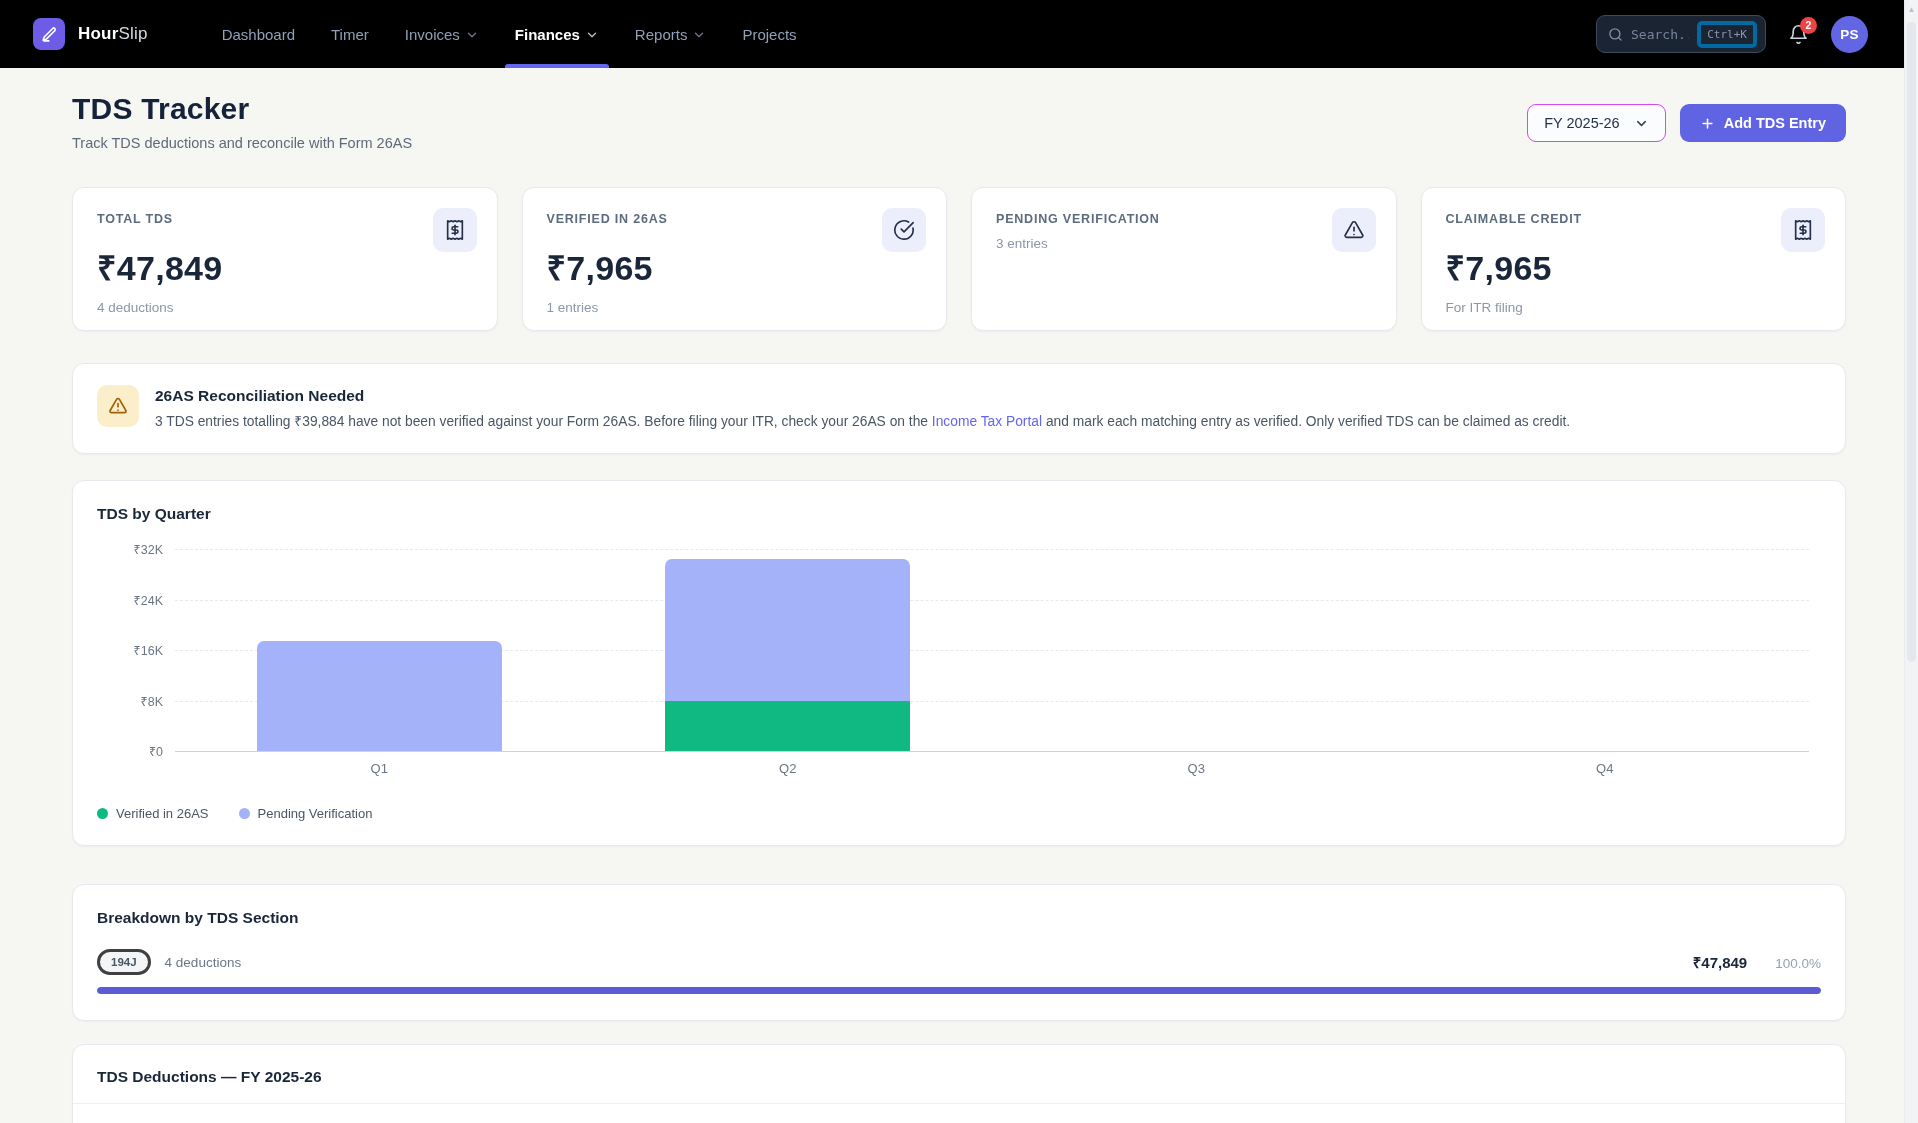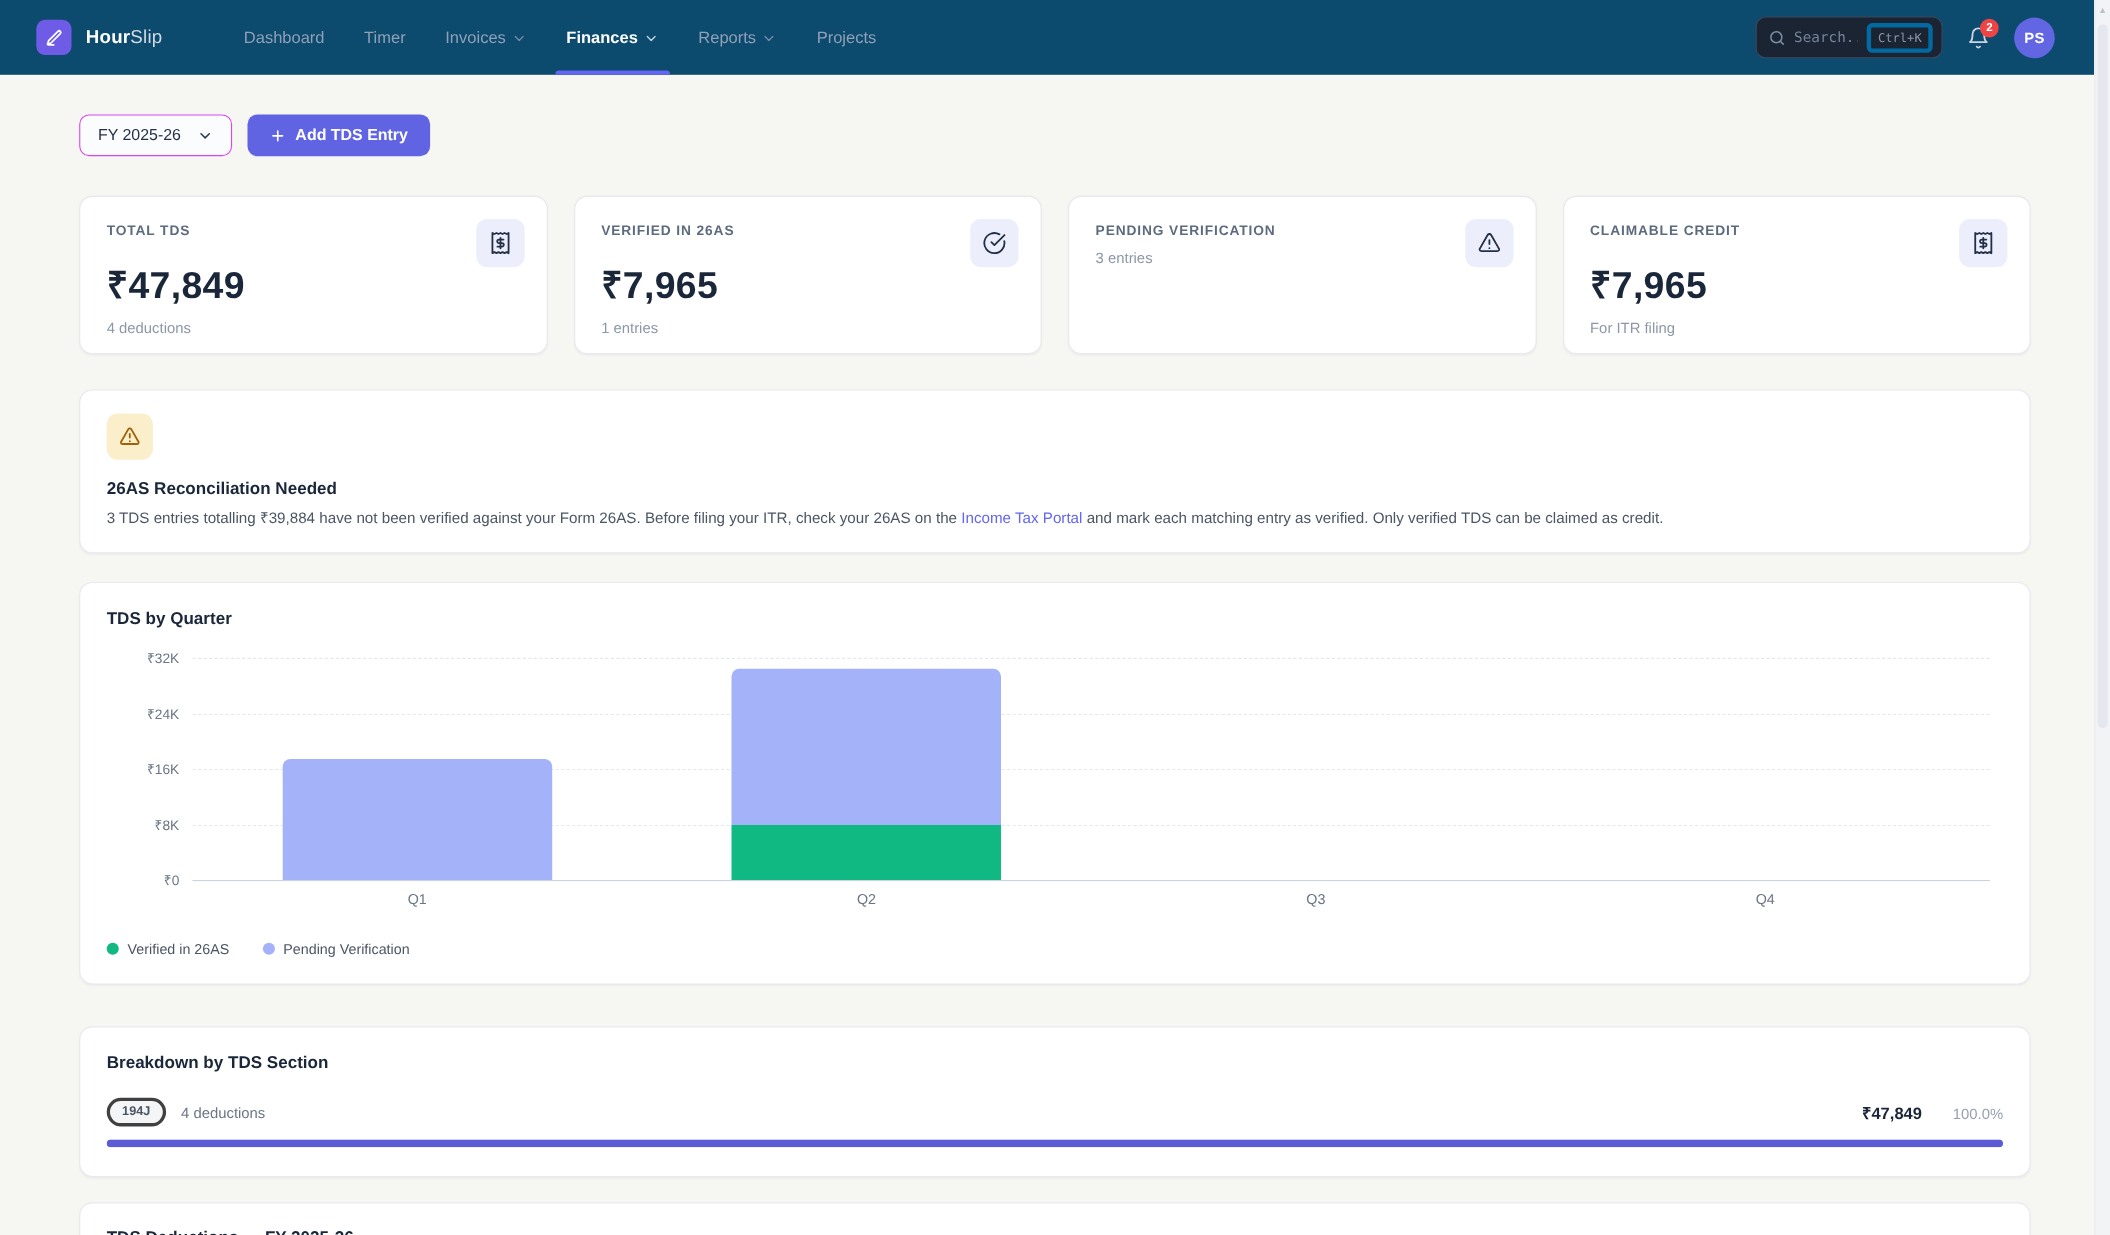--- a/index.html
+++ b/index.html
@@ -1,20 +1,20 @@
 <!DOCTYPE html>
 <html><head>
 <meta charset="utf-8">
 <style>
   * { margin:0; padding:0; box-sizing:border-box; }
   html,body { width:1918px; height:1123px; overflow:hidden;
     font-family:"Liberation Sans", sans-serif; background:#f6f6f3; color:#1a2639; }
 
   
-  .nav { width:1904px; height:68px; background:#0c4a6e; display:flex; align-items:center;
+  .nav { width:1904px; height:68px; background:#000000; display:flex; align-items:center;
     padding:0 36px 0 33px; position:relative; }
   .brand { display:flex; align-items:center; gap:13px; margin-right:60px; }
   .logo-tile { width:32px; height:32px; border-radius:8px; background:#6e5ce6;
     display:flex; align-items:center; justify-content:center; color:#fff; cursor:pointer; }
   .brand-name { font-size:17px; color:#fff; letter-spacing:.2px; }
   .brand-name b { font-weight:700; }
   .brand-name span { font-weight:400; color:#d3dae4; }
   .nav-items { display:flex; align-items:center; gap:8px; height:100%; }
   .nav-link { display:flex; align-items:center; gap:5px; height:100%; padding:0 14px;
     font-size:15px; color:#90a0b6; text-decoration:none; cursor:pointer; position:relative;justify-content:flex-end; }
@@ -58,21 +58,21 @@
   
   .stats { display:grid; grid-template-columns:repeat(4,1fr); gap:24px; margin-top:36px; }
   .stat-card { position:relative; height:144px; padding:24px; }
   .stat-label { font-size:12.5px; font-weight:700; letter-spacing:.8px; color:#5d6b7e; }
   .stat-value { margin-top:18px; font-size:34px; font-weight:800; color:#1a2639; letter-spacing:.3px; }
   .stat-sub { margin-top:10px; font-size:13.5px; color:#8c97a7; }
   .stat-icon { position:absolute; top:20px; right:20px; width:44px; height:44px; border-radius:10px;
     background:#eceffb; color:#233049; display:flex; align-items:center; justify-content:center; }
 
   
-  .alert { margin-top:32px; padding:21px 24px; display:flex; gap:16px;flex-direction:column; }
+  .alert { margin-top:32px; padding:21px 24px; display:flex; gap:16px; }
   .alert-icon { flex:0 0 42px; width:42px; height:42px; border-radius:10px; background:#faeecb;
     color:#a16207; display:flex; align-items:center; justify-content:center; }
   .alert-title { font-size:15.5px; font-weight:700; color:#1a2639; margin-top:2px; }
   .alert-body { margin-top:7px; font-size:13.8px; color:#4b5665; line-height:1.45; }
   .alert-body a { color:#6366f1; text-decoration:none; cursor:pointer; }
 
   
   .chart-card { margin-top:26px; padding:24px 24px 24px; }
   .section-title { font-size:15.5px; font-weight:700; color:#1a2639; }
   .plot-wrap { margin-top:26px; padding-left:78px; padding-right:12px; }
@@ -190,20 +190,24 @@
       </span>
       <span class="badge-dot">2</span>
     </div>
     <div class="avatar">PS</div>
   </div>
 </nav>
 
 <main class="main">
 
   <div class="page-head">
+    <div>
+      <h1>TDS Tracker</h1>
+      <div class="subtitle">Track TDS deductions and reconcile with Form 26AS</div>
+    </div>
     <div class="head-controls">
       <div class="fy-select">
         <span>FY 2025-26</span>
         <span>
           <svg width="15" height="15" viewBox="0 0 24 24" fill="none" stroke="#36425a" stroke-width="2.4" stroke-linecap="round" stroke-linejoin="round">
               <path d="m6 9 6 6 6-6"></path>
             </svg>
         </span>
       </div>
       <button class="btn-primary">

